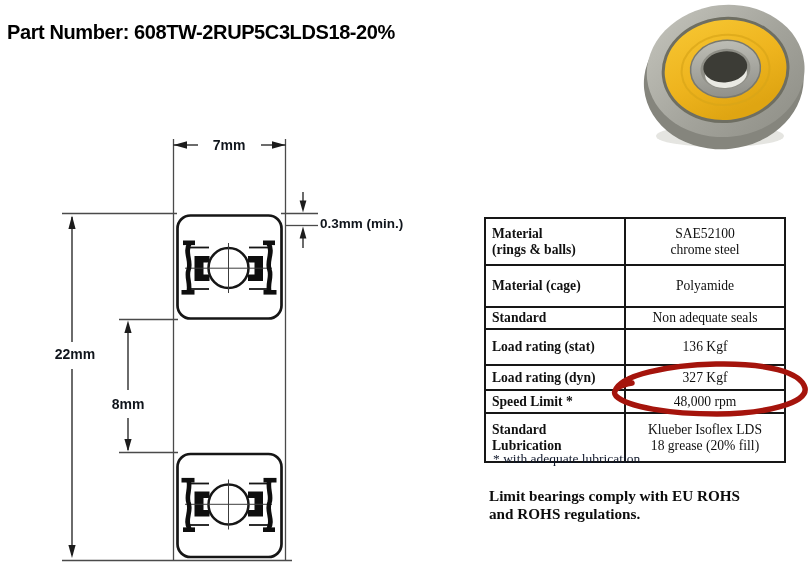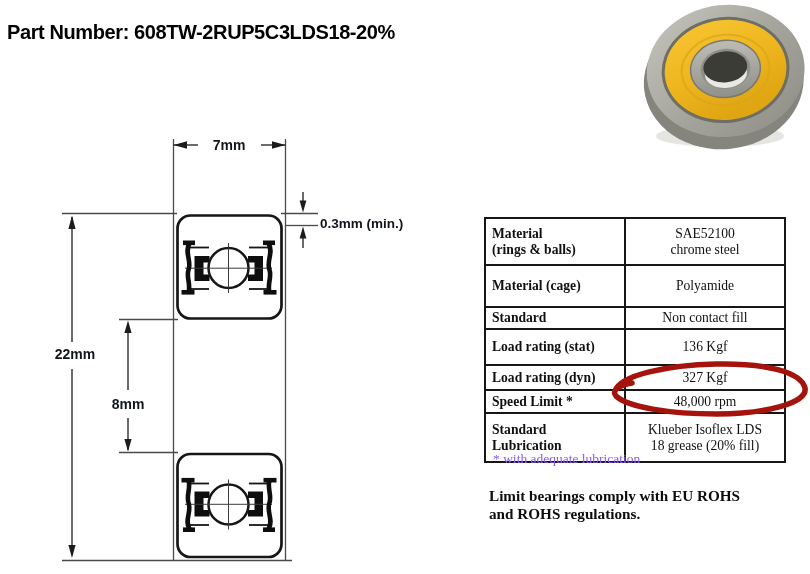--- a/index.html
+++ b/index.html
@@ -26,21 +26,21 @@
     border:2px solid #161616;
     white-space:pre-line;line-height:1.12;vertical-align:middle;
   }
   td.lbl{font-weight:bold;text-align:left;padding:1px 12px 1px 6px;width:120px;}
   td.val{text-align:center;padding:1px 8px;width:142px;}
   tr.h1{height:47px}tr.h2{height:42px}tr.h3{height:22px}tr.h4{height:36px}
   tr.h5{height:25px}tr.h6{height:23px}tr.h7{height:49px}
   .footnote{
     position:absolute;left:493px;top:451px;z-index:2;
     font-family:"Liberation Serif","DejaVu Serif",serif;
-    font-size:13.5px;color:#8b5cf6;
+    font-size:13.5px;color:#0f172a;
   }
   .compliance{
     position:absolute;left:489px;top:487px;z-index:2;
     font-family:"Liberation Serif","DejaVu Serif",serif;
     font-size:15.2px;font-weight:bold;color:#0d0d0d;line-height:17.6px;
   }
   .dimtext{
     font-family:"Liberation Sans",sans-serif;
     font-size:14px;font-weight:bold;fill:#10151c;
   }
@@ -91,21 +91,21 @@
 (rings &amp; balls)</td>
       <td class="val">SAE52100
 chrome steel</td>
     </tr>
     <tr class="h2">
       <td class="lbl">Material (cage)</td>
       <td class="val">Polyamide</td>
     </tr>
     <tr class="h3">
       <td class="lbl">Standard</td>
-      <td class="val">Non contact fill</td>
+      <td class="val">Non adequate seals</td>
     </tr>
     <tr class="h4">
       <td class="lbl">Load rating (stat)</td>
       <td class="val">136 Kgf</td>
     </tr>
     <tr class="h5">
       <td class="lbl">Load rating (dyn)</td>
       <td class="val">327 Kgf</td>
     </tr>
     <tr class="h6">

